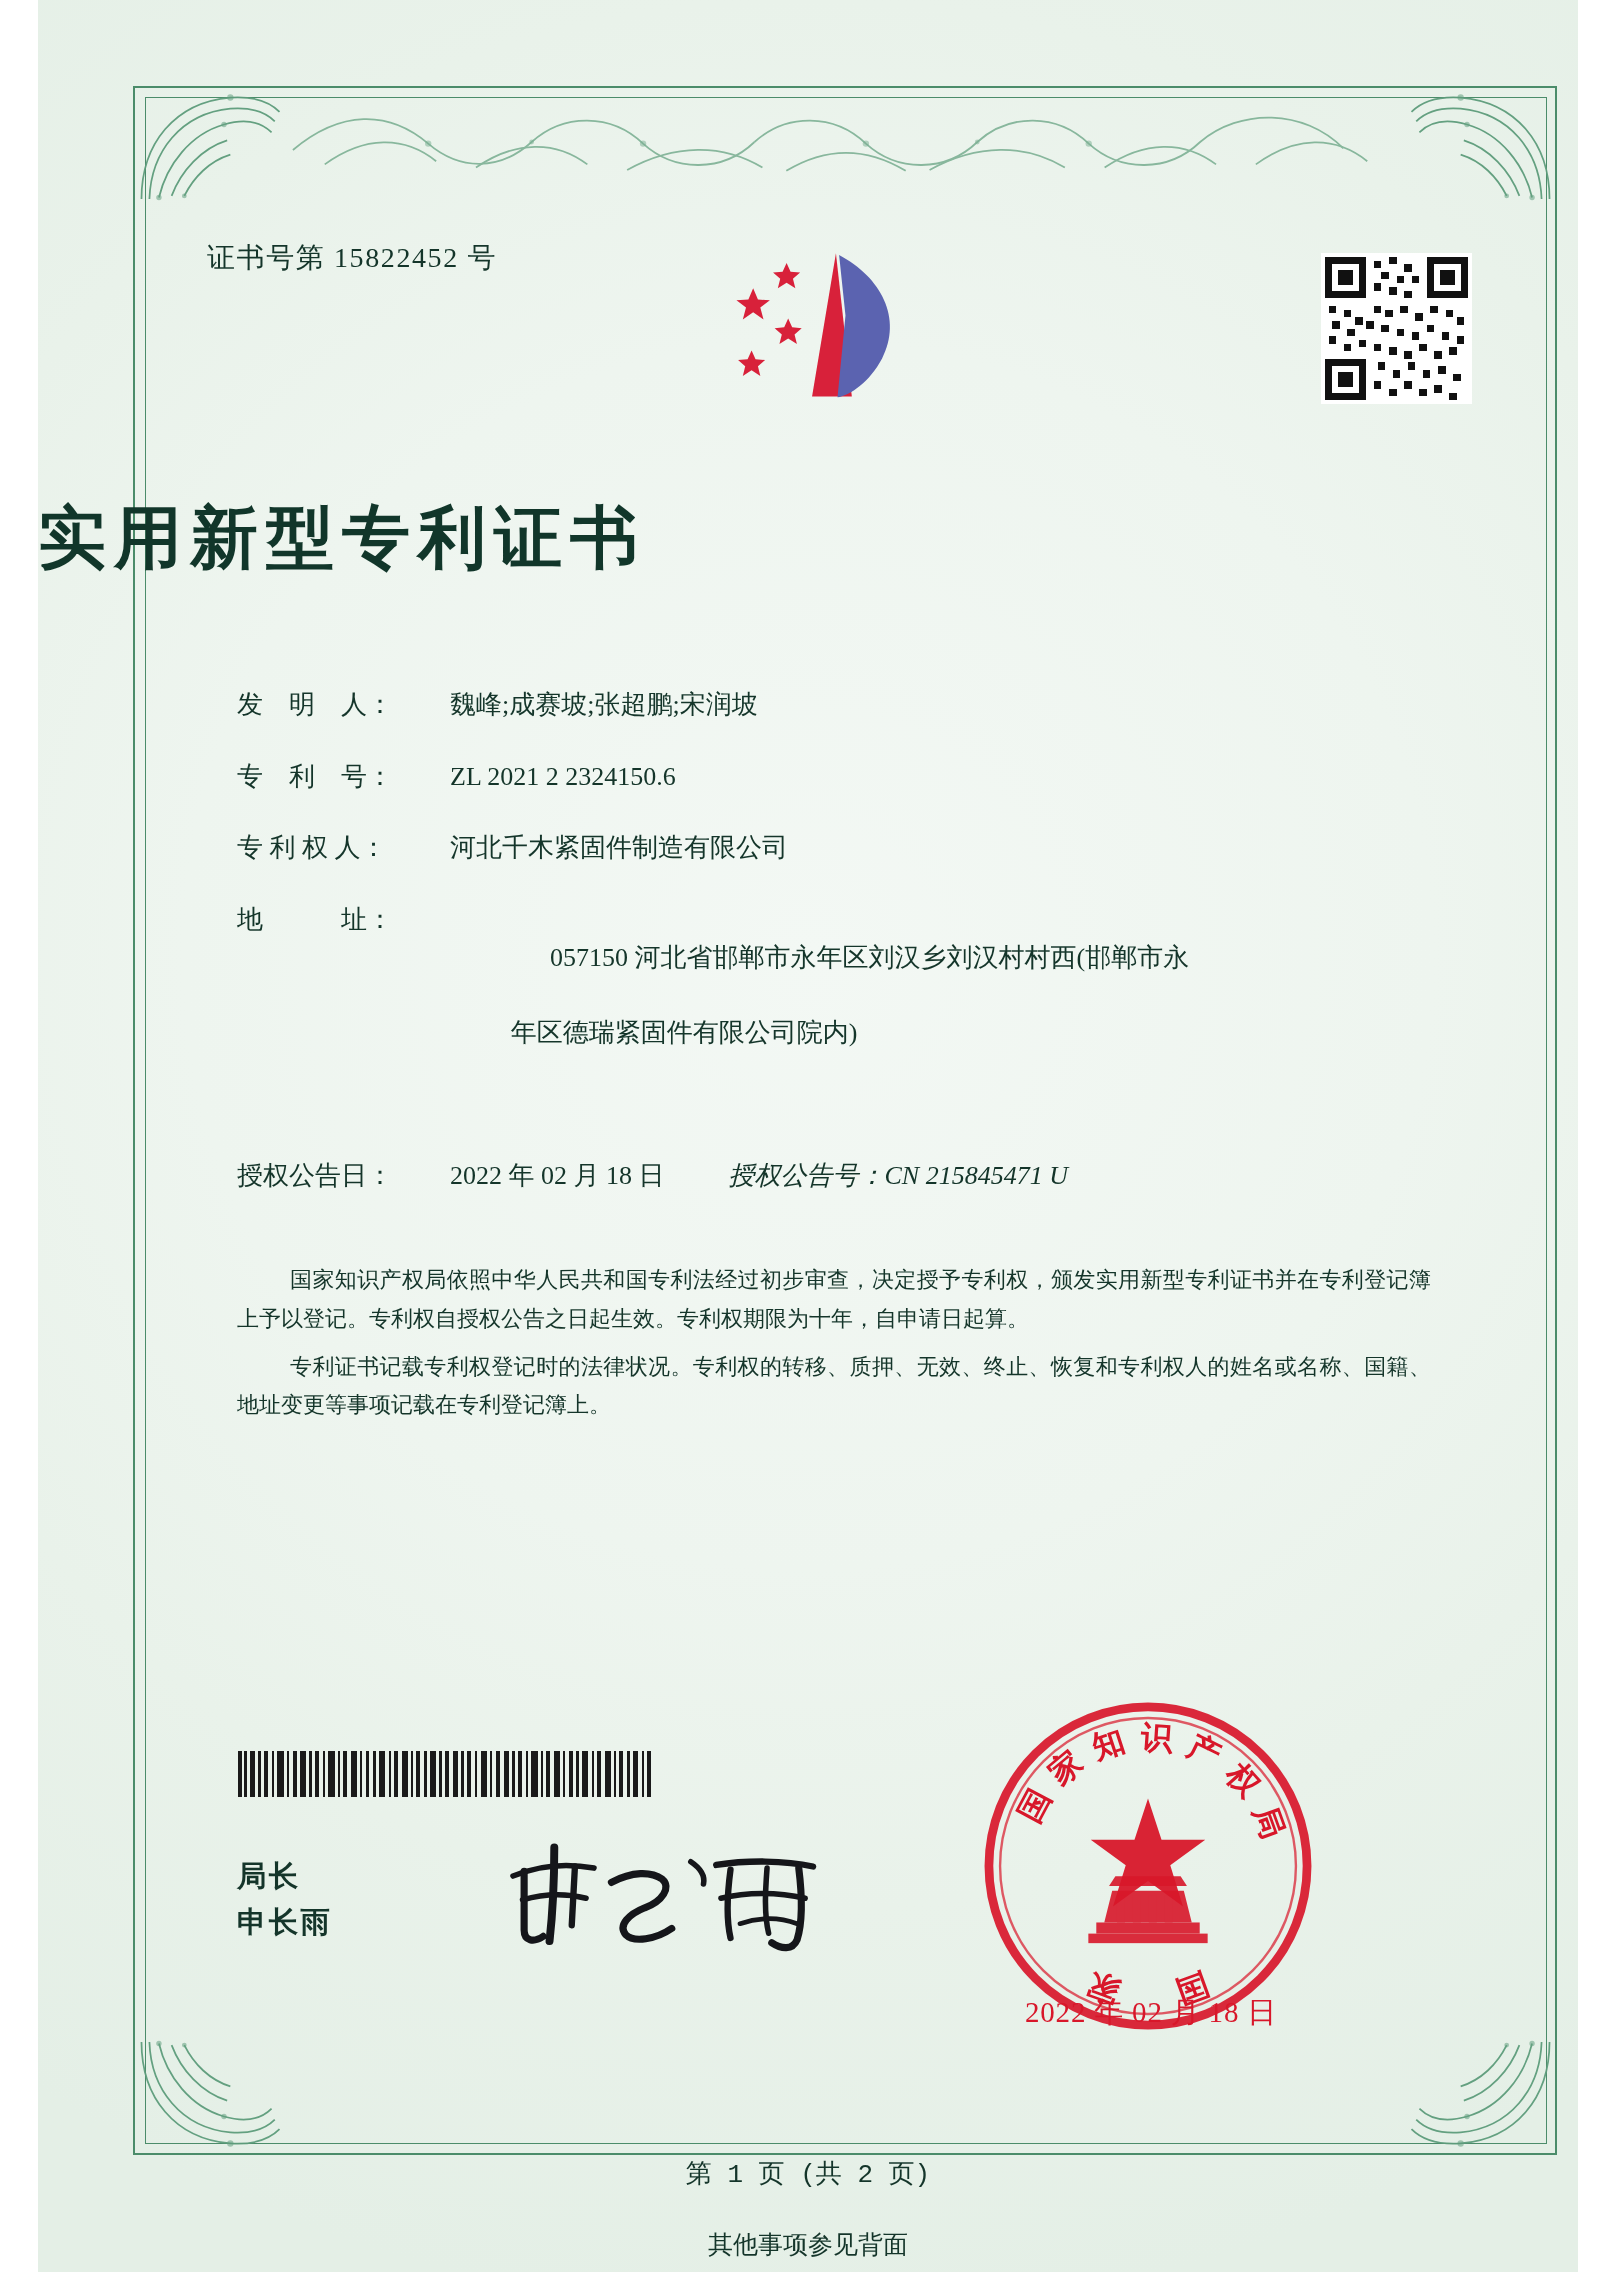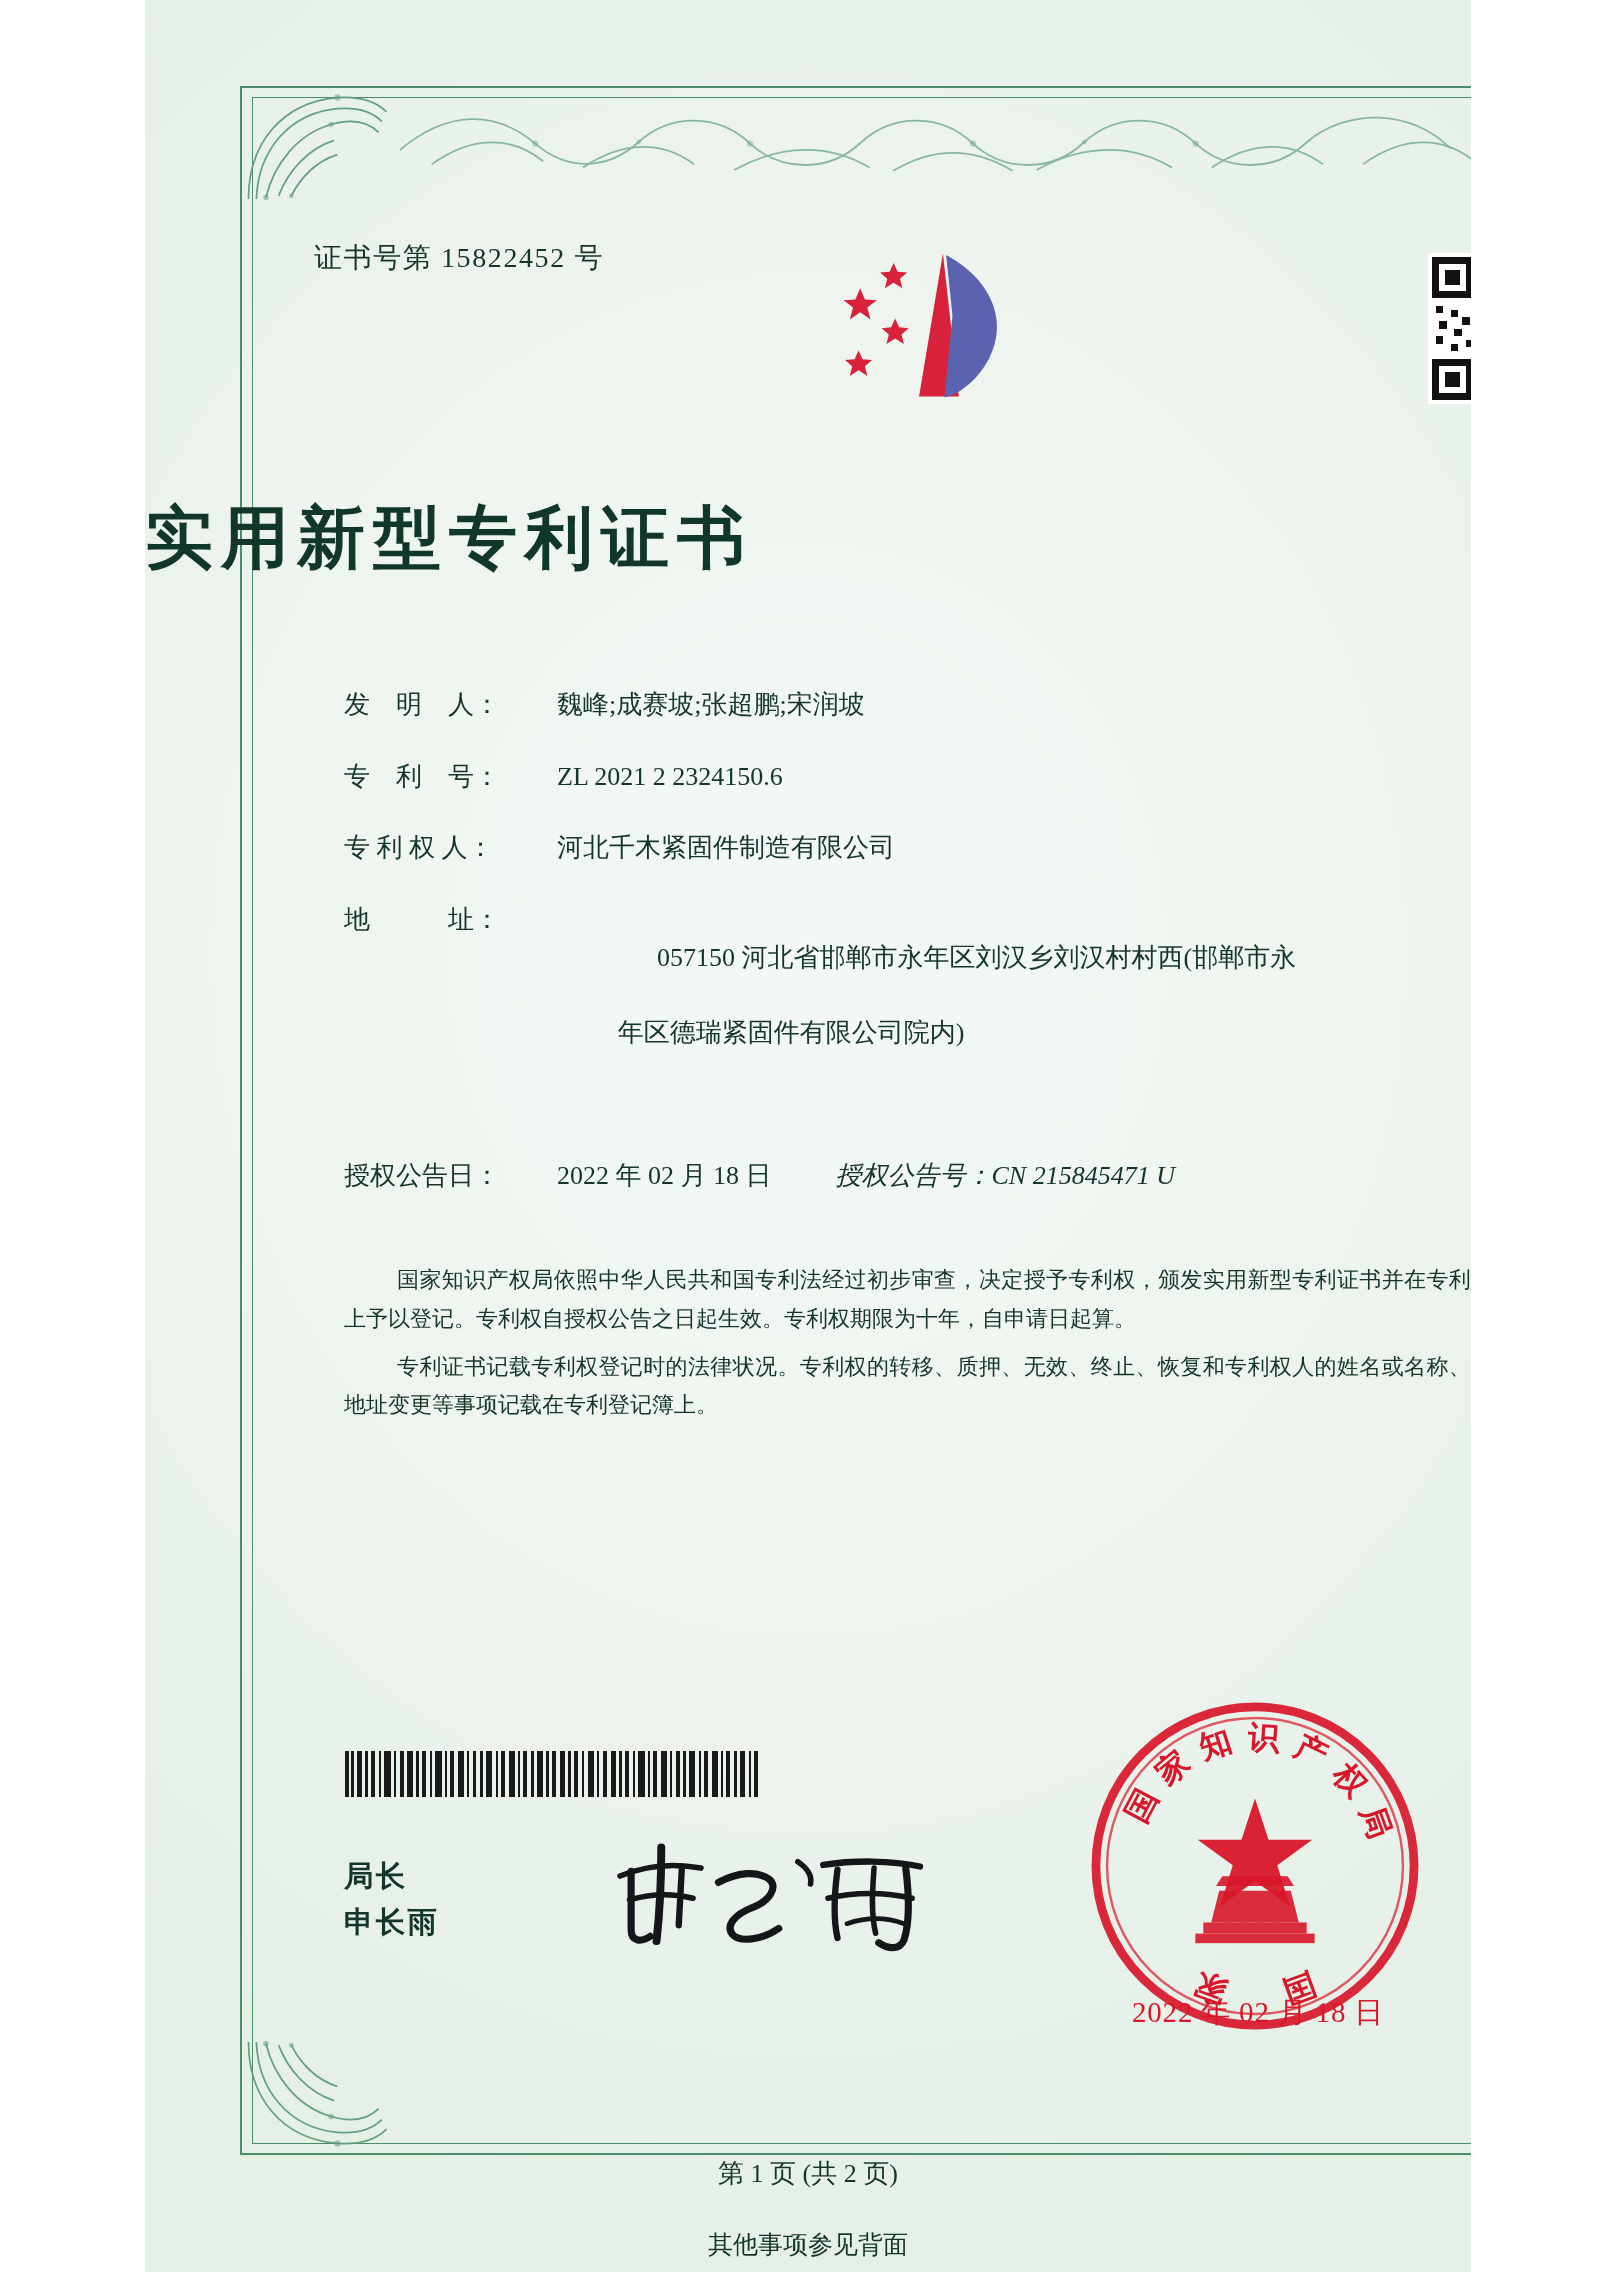--- a/index.html
+++ b/index.html
@@ -6,21 +6,21 @@
     margin: 0;
     padding: 0;
     background: #ffffff;
   }
   body {
     font-family: "Liberation Serif", "DejaVu Serif", serif;
     color: #14352a;
   }
   .page {
     position: relative;
-    width: 1326px;
+    width: 1540px;
     height: 2273px;
     margin: 0 auto;
     background:
       radial-gradient(ellipse 90% 60% at 50% 42%, #f3f8f4 0%, #eef5ef 45%, #e9f2ea 70%, #e4efe6 100%),
       linear-gradient(160deg, #fbfdfb 0%, #eef5ef 35%, #e6f0e8 65%, #f2f7f3 100%);
     overflow: hidden;
   }
 
   
   .border-outer {
@@ -163,20 +163,21 @@
     letter-spacing: 0.8px;
     white-space: nowrap;
   }
 
   
   .page-no {
     position: absolute;
     left: 0; right: 0; top: 2156px;
     text-align: center;
     font-size: 26px;
+    font-family: Liberation Mono, monospace;
   }
   .footnote {
     position: absolute;
     left: 0; right: 0; top: 2228px;
     text-align: center;
     font-size: 25px;
     color: #14352a;
   }
 </style>
 </head>

